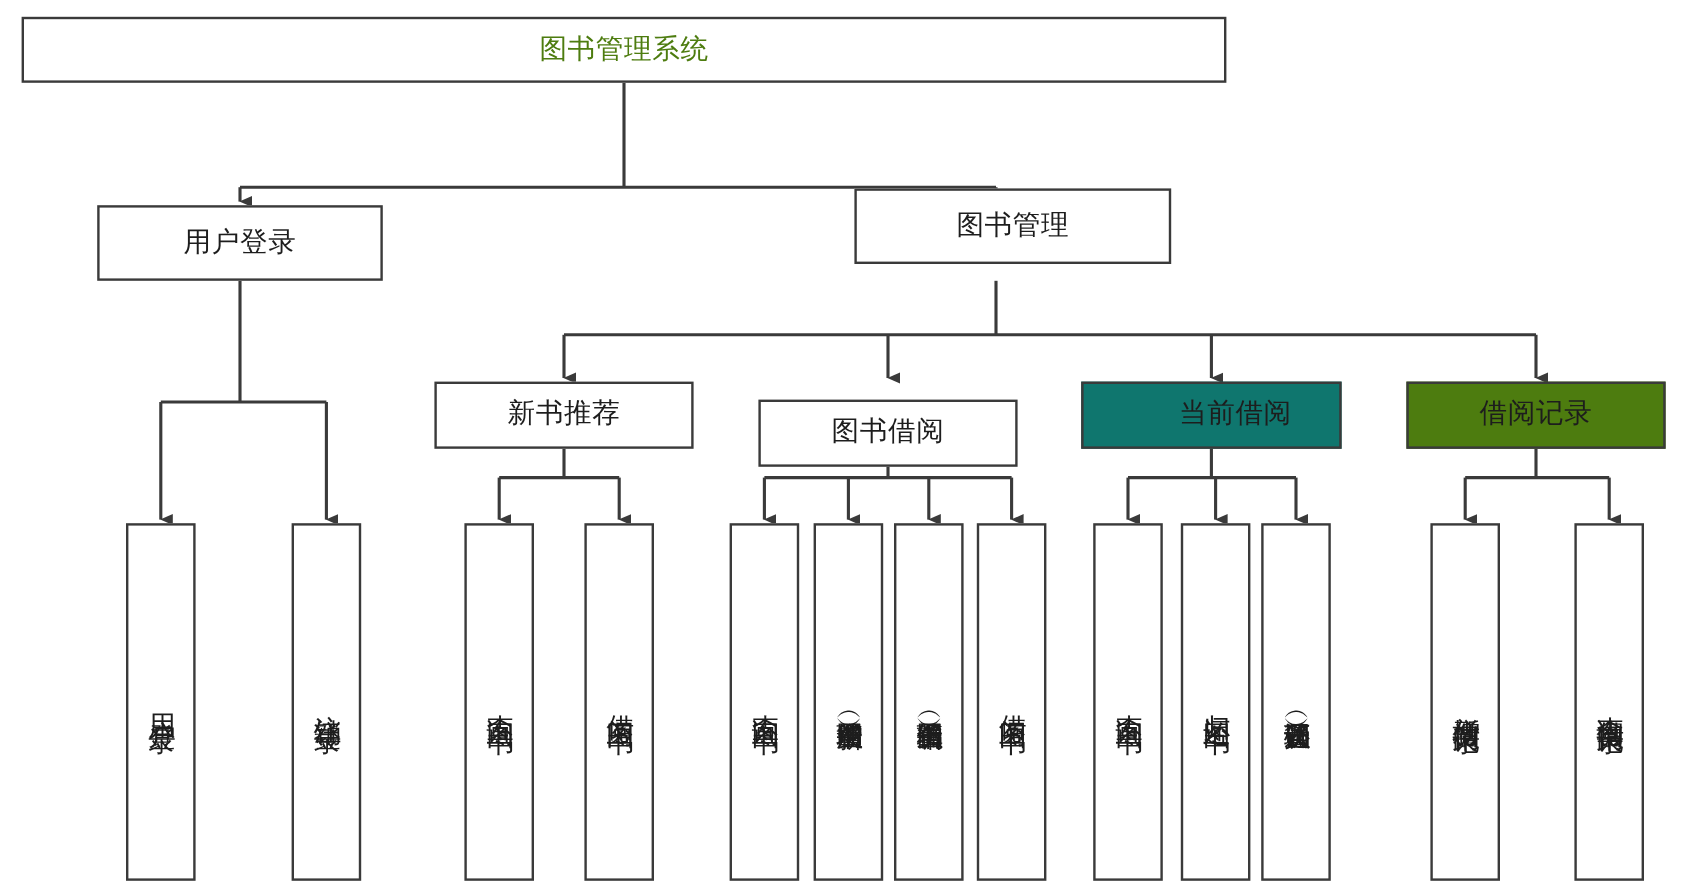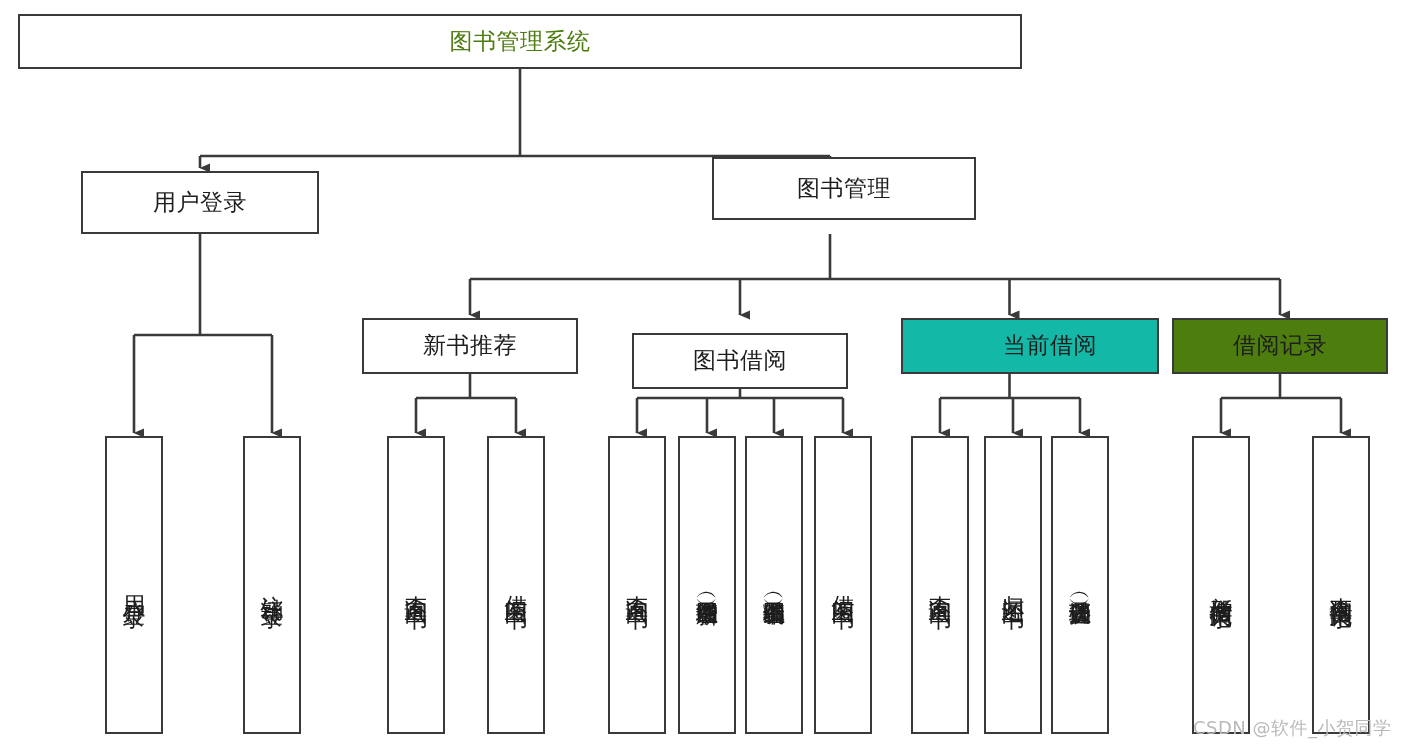--- a/index.html
+++ b/index.html
@@ -127,21 +127,21 @@
       </div>
       <div class="node horizontal" style="left: 712px; top: 157px; width: 264px; height: 63px; border-color: rgb(58, 58, 58); background: rgb(255, 255, 255);">
         <span class="node-label" style="color: rgb(29, 29, 29);">图书管理</span>
       </div>
       <div class="node horizontal" style="left: 362px; top: 318px; width: 216px; height: 56px; border-color: rgb(58, 58, 58); background: rgb(255, 255, 255);">
         <span class="node-label" style="color: rgb(29, 29, 29);">新书推荐</span>
       </div>
       <div class="node horizontal" style="left: 632px; top: 333px; width: 216px; height: 56px; border-color: rgb(58, 58, 58); background: rgb(255, 255, 255);">
         <span class="node-label" style="color: rgb(29, 29, 29);">图书借阅</span>
       </div>
-      <div class="node horizontal" style="left: 901px; top: 318px; width: 258px; height: 56px; border-color: rgb(58, 58, 58); background: #14b8a6; padding-left: 40px;">
+      <div class="node horizontal" style="left: 901px; top: 318px; width: 217px; height: 56px; border-color: rgb(58, 58, 58); background: #0f766e; padding-left: 40px;">
         <span class="node-label" style="color: rgb(29, 29, 29);">当前借阅</span>
       </div>
       <div class="node horizontal" style="left: 1172px; top: 318px; width: 216px; height: 56px; border-color: rgb(58, 58, 58); background: #4d7c0f;">
         <span class="node-label" style="color: rgb(29, 29, 29);">借阅记录</span>
       </div>
       <div class="node vertical" style="left: 105px; top: 436px; width: 58px; height: 298px; border-color: rgb(58, 58, 58); background: rgb(255, 255, 255);">
         <span class="node-label" style="color: rgb(29, 29, 29);">用户登录</span>
       </div>
       <div class="node vertical" style="left: 243px; top: 436px; width: 58px; height: 298px; border-color: rgb(58, 58, 58); background: rgb(255, 255, 255);">
         <span class="node-label" style="color: rgb(29, 29, 29);">注销登录</span>
@@ -174,15 +174,14 @@
         <span class="node-label" style="color: rgb(29, 29, 29); font-size: 22px; letter-spacing: 0px;">确认归还（管理员）</span>
       </div>
       <div class="node vertical" style="left: 1192px; top: 436px; width: 58px; height: 298px; border-color: rgb(58, 58, 58); background: rgb(255, 255, 255);">
         <span class="node-label" style="color: rgb(29, 29, 29); font-size: 23px; letter-spacing: 2px;">新增借阅记录</span>
       </div>
       <div class="node vertical" style="left: 1312px; top: 436px; width: 58px; height: 298px; border-color: rgb(58, 58, 58); background: rgb(255, 255, 255);">
         <span class="node-label" style="color: rgb(29, 29, 29); font-size: 23px; letter-spacing: 2px;">查询借阅记录</span>
       </div>
     </div>
 
-  <div class="watermark" style="left: 1193px; top: 716px; color: rgb(185, 185, 185);">CSDN @软件_小贺同学</div>
 
 </div>
 
 </body></html>

